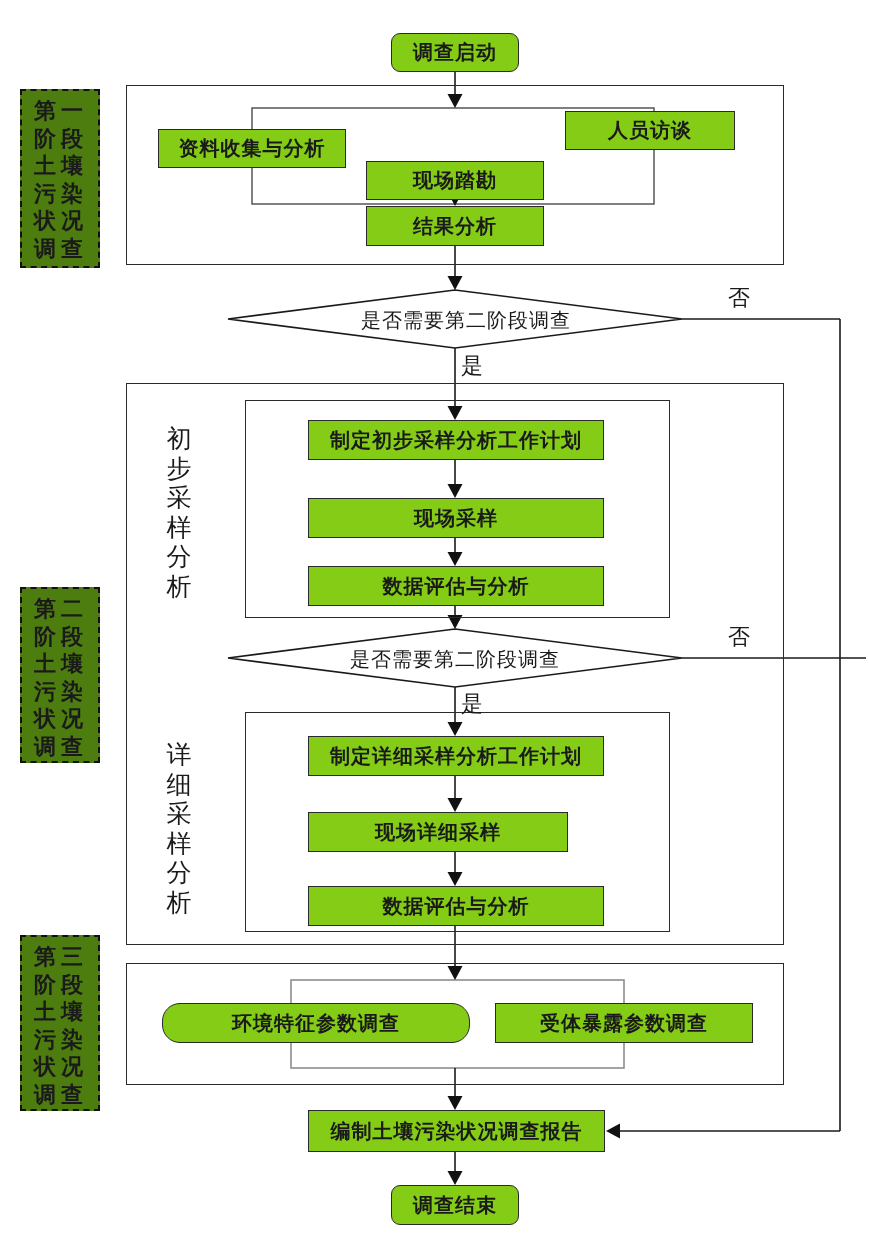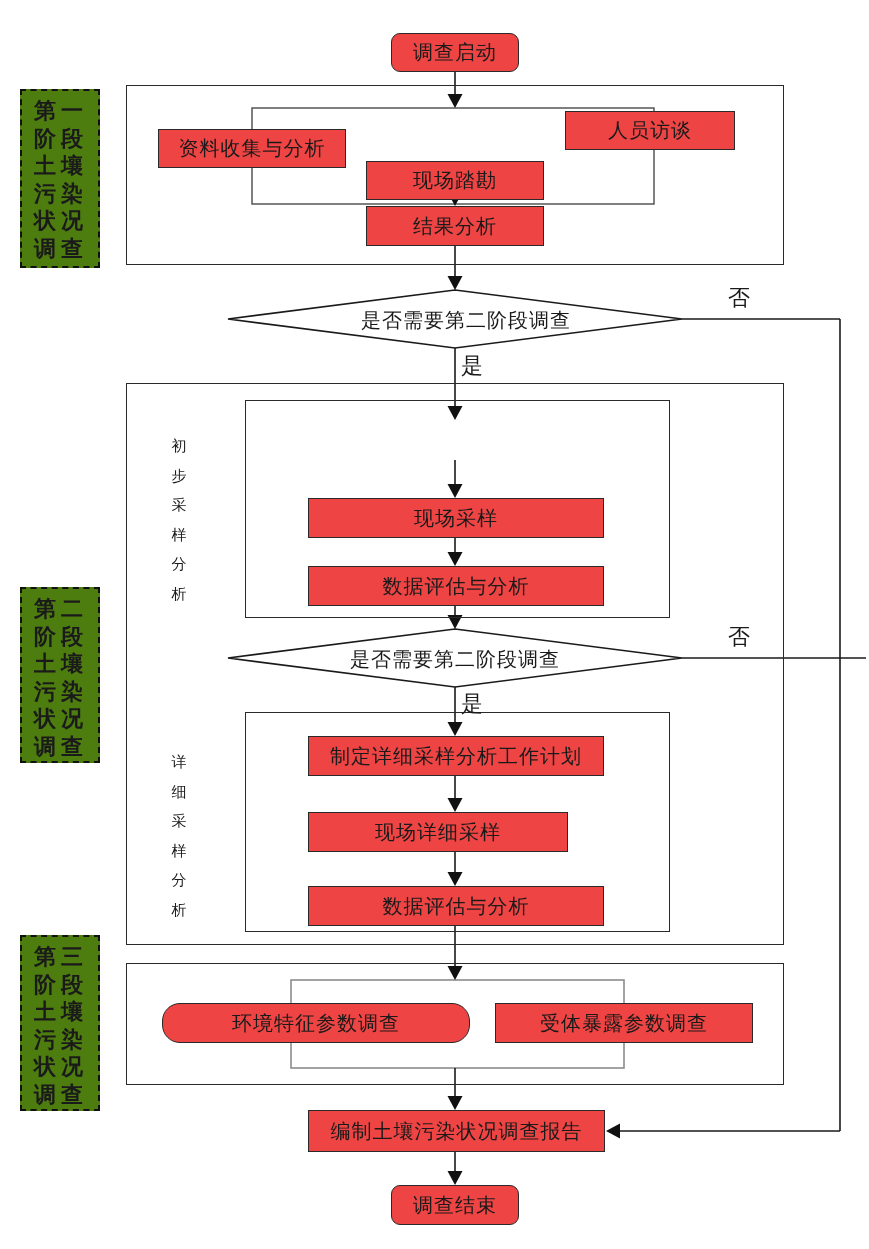--- a/index.html
+++ b/index.html
@@ -2,39 +2,39 @@
 <html><head>
 <meta charset="utf-8">
 <style>
   html,body{margin:0;padding:0;background:#ffffff;}
   .canvas{
     position:relative;width:869px;height:1249px;background:#ffffff;
     font-family:"Liberation Serif","DejaVu Serif",serif;color:#1a1a1a;overflow:hidden;
   }
   .layer{position:absolute;left:0;top:0;}
   .node{
-    position:absolute;background:#ef4444;border:1.5px solid #2a2a2a;
+    position:absolute;background:#84cc16;border:1.5px solid #2a2a2a;
     display:flex;align-items:center;justify-content:center;
-    font-size:20px;letter-spacing:1px;white-space:nowrap;z-index:3;box-sizing:border-box;
+    font-size:20px;letter-spacing:1px;white-space:nowrap;z-index:3;box-sizing:border-box;font-weight:bold;
   }
   .rounded{border-radius:9px;}
   .container{
     position:absolute;border:1.5px solid #2a2a2a;background:transparent;z-index:2;box-sizing:border-box;
   }
   .inner-container{
     position:absolute;border:1.4px solid #2a2a2a;background:transparent;z-index:2;box-sizing:border-box;
   }
   .stage-label{
     position:absolute;border:2.5px dashed #111111;background:#4d7c0f;z-index:4;box-sizing:border-box;
     font-size:22px;font-weight:bold;line-height:27.5px;letter-spacing:5px;
     width:80px;padding:6px 0 0 12px;word-break:break-all;overflow:hidden;
   }
   .v-label{
-    position:absolute;z-index:4;width:26px;font-size:15px;line-height:29.5px;
-    word-break:break-all;text-align:center;letter-spacing:0;margin-top:8px;
+    position:absolute;z-index:4;width:26px;font-size:25px;line-height:29.5px;
+    word-break:break-all;text-align:center;letter-spacing:0;
   }
   .edge-label{
     position:absolute;z-index:4;font-size:22px;background:transparent;
   }
   .diamond-label{
     position:absolute;z-index:4;font-size:20px;letter-spacing:1px;text-align:center;white-space:nowrap;
   }
   svg line,svg polyline{stroke:#1a1a1a;stroke-width:1.6;fill:none;}
   svg polygon.arrow{fill:#111111;stroke:none;}
   svg polygon.diamond{fill:#ffffff;stroke:#1a1a1a;stroke-width:1.6;}
@@ -116,20 +116,21 @@
   <div class="node" style="left:158px;top:129px;width:188px;height:39px;">资料收集与分析</div>
   <div class="node" style="left:366px;top:129px;width:178px;height:39px;margin-top:32px;">现场踏勘</div>
   <div class="node" style="left:565px;top:111px;width:170px;height:39px;">人员访谈</div>
   <div class="node" style="left:366px;top:206px;width:178px;height:40px;">结果分析</div>
 
   <div class="diamond-label" style="left:266px;top:307px;width:400px;">是否需要第二阶段调查</div>
   <div class="edge-label" style="left:728px;top:283px;">否</div>
   <div class="edge-label" style="left:461px;top:351px;">是</div>
 
   <div class="v-label" style="left:166px;top:424px;">初步采样分析</div>
+  <div class="node" style="left:308px;top:420px;width:296px;height:40px;">制定初步采样分析工作计划</div>
   <div class="node" style="left:308px;top:498px;width:296px;height:40px;">现场采样</div>
   <div class="node" style="left:308px;top:566px;width:296px;height:40px;">数据评估与分析</div>
 
   <div class="diamond-label" style="left:255px;top:646px;width:400px;">是否需要第二阶段调查</div>
   <div class="edge-label" style="left:728px;top:622px;">否</div>
   <div class="edge-label" style="left:461px;top:689px;">是</div>
 
   <div class="v-label" style="left:166px;top:740px;">详细采样分析</div>
   <div class="node" style="left:308px;top:736px;width:296px;height:40px;">制定详细采样分析工作计划</div>
   <div class="node" style="left:308px;top:812px;width:260px;height:40px;">现场详细采样</div>

